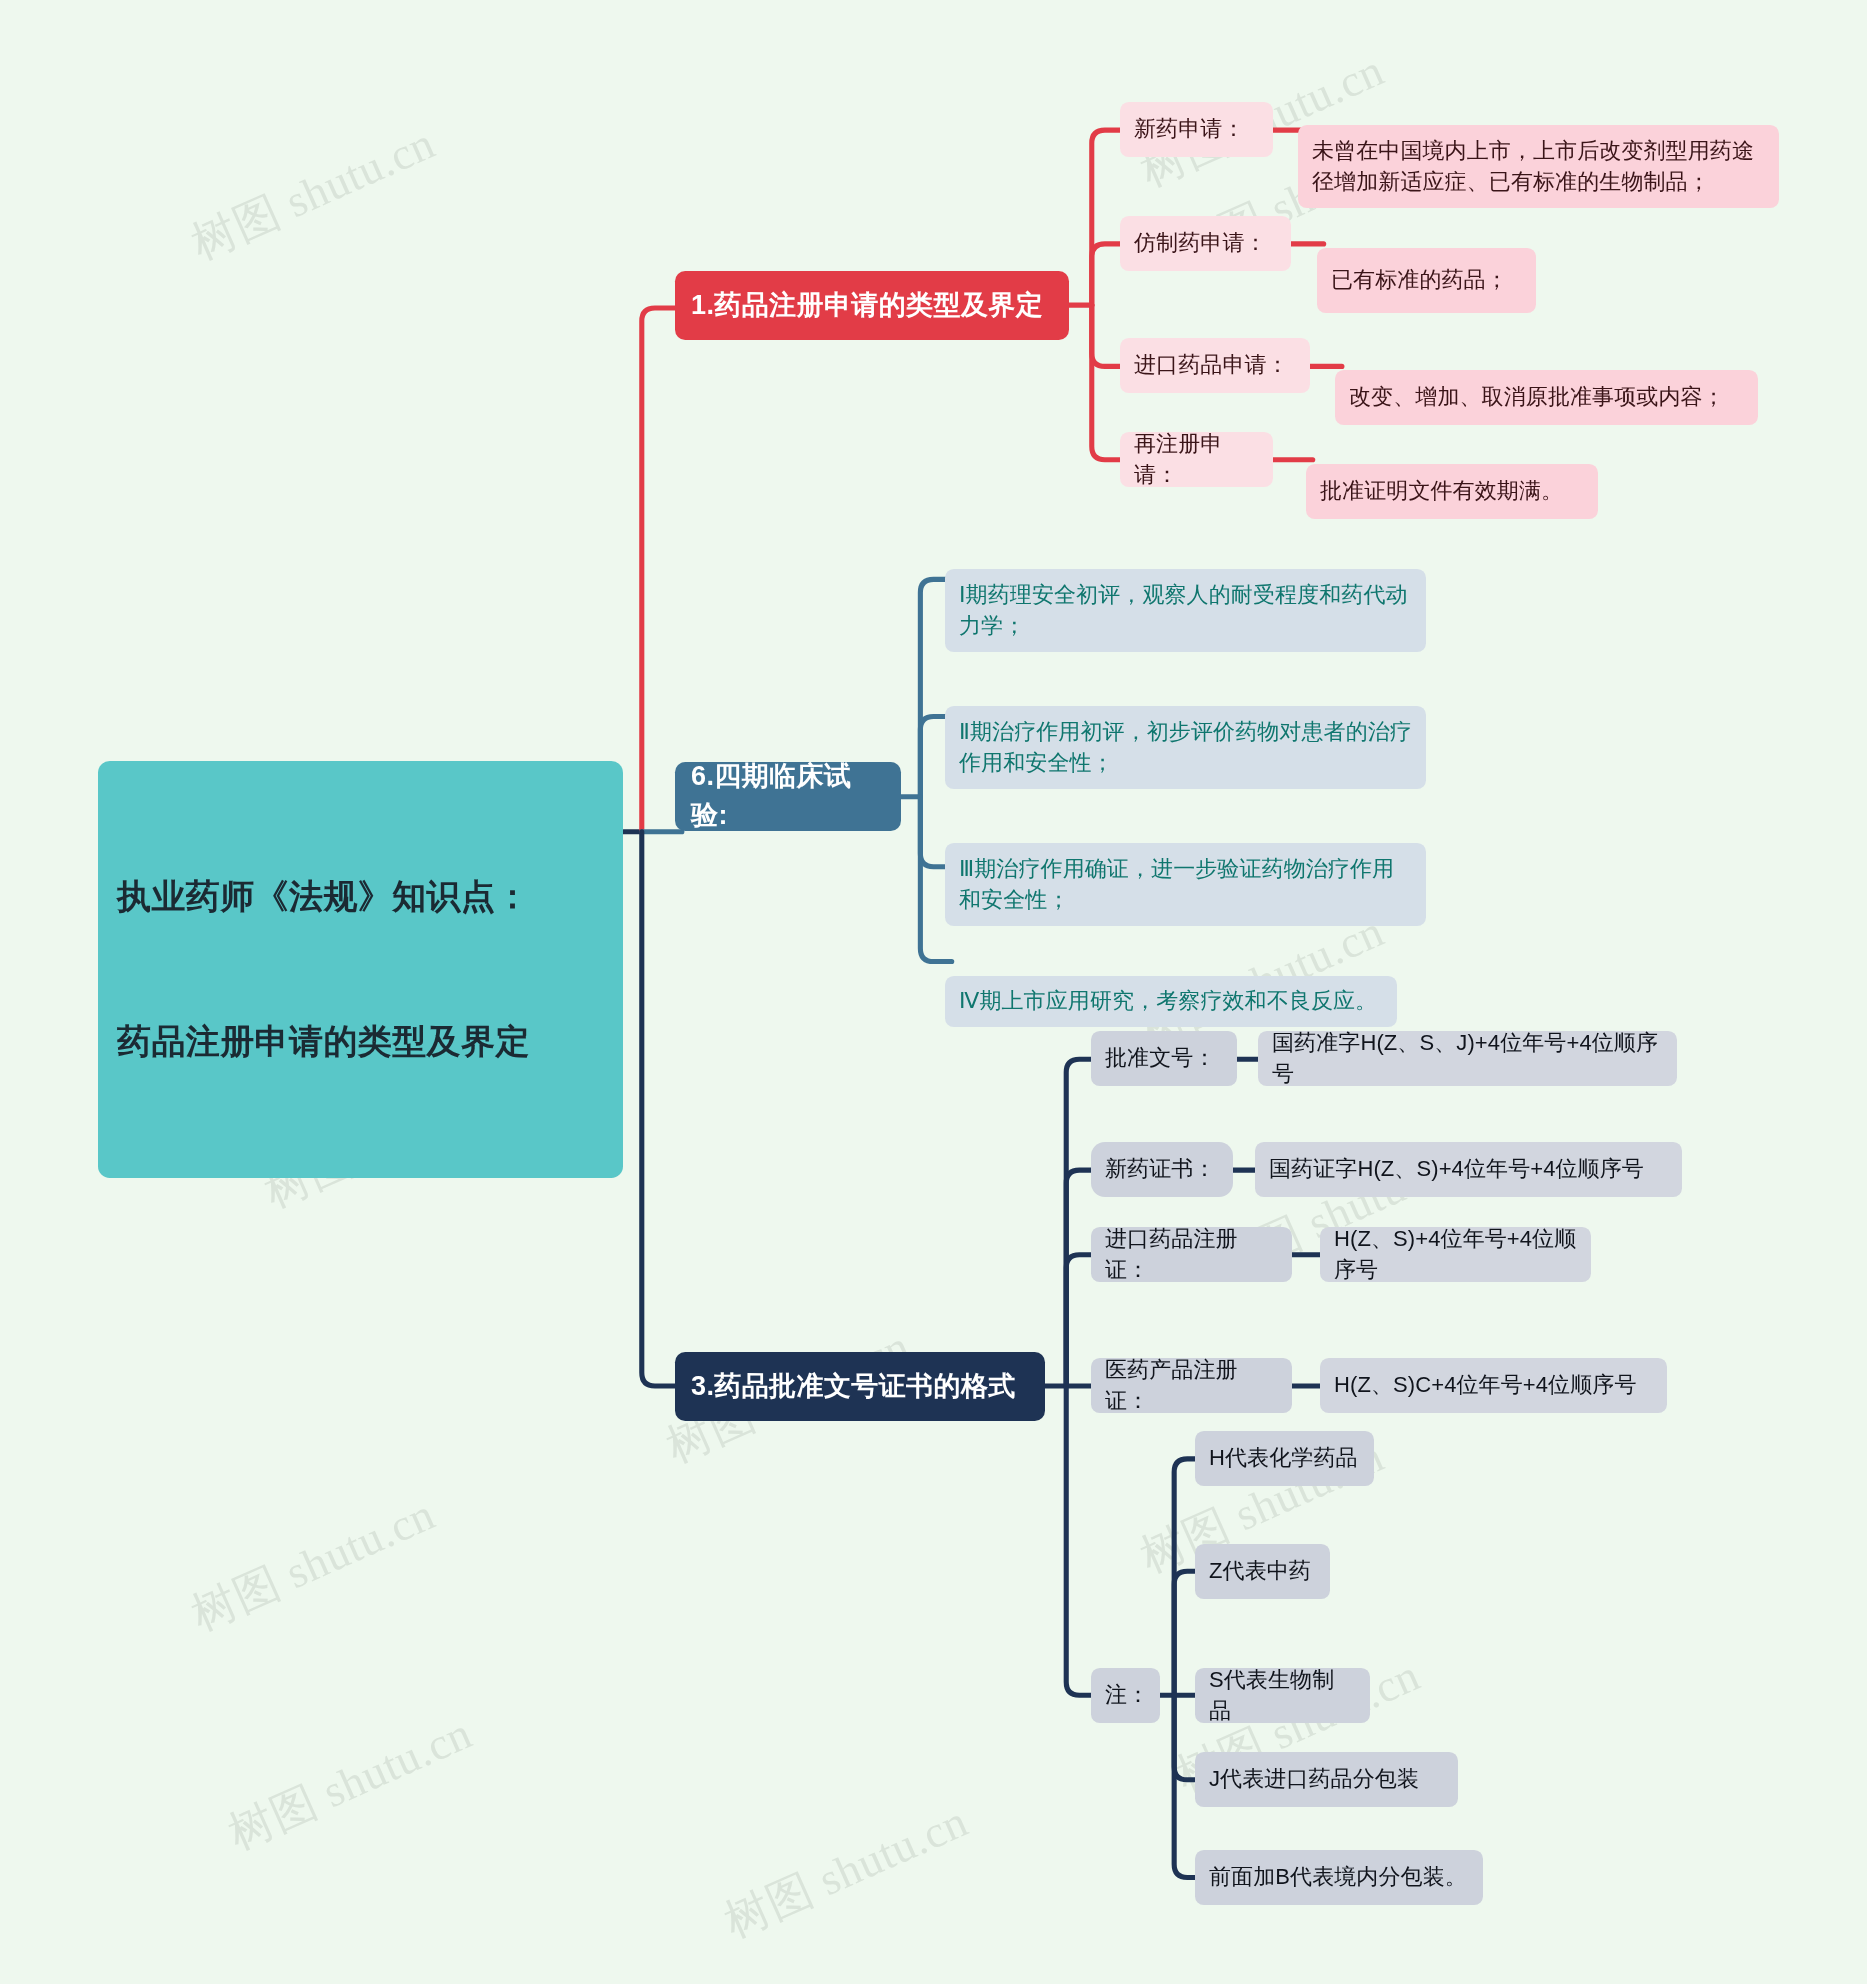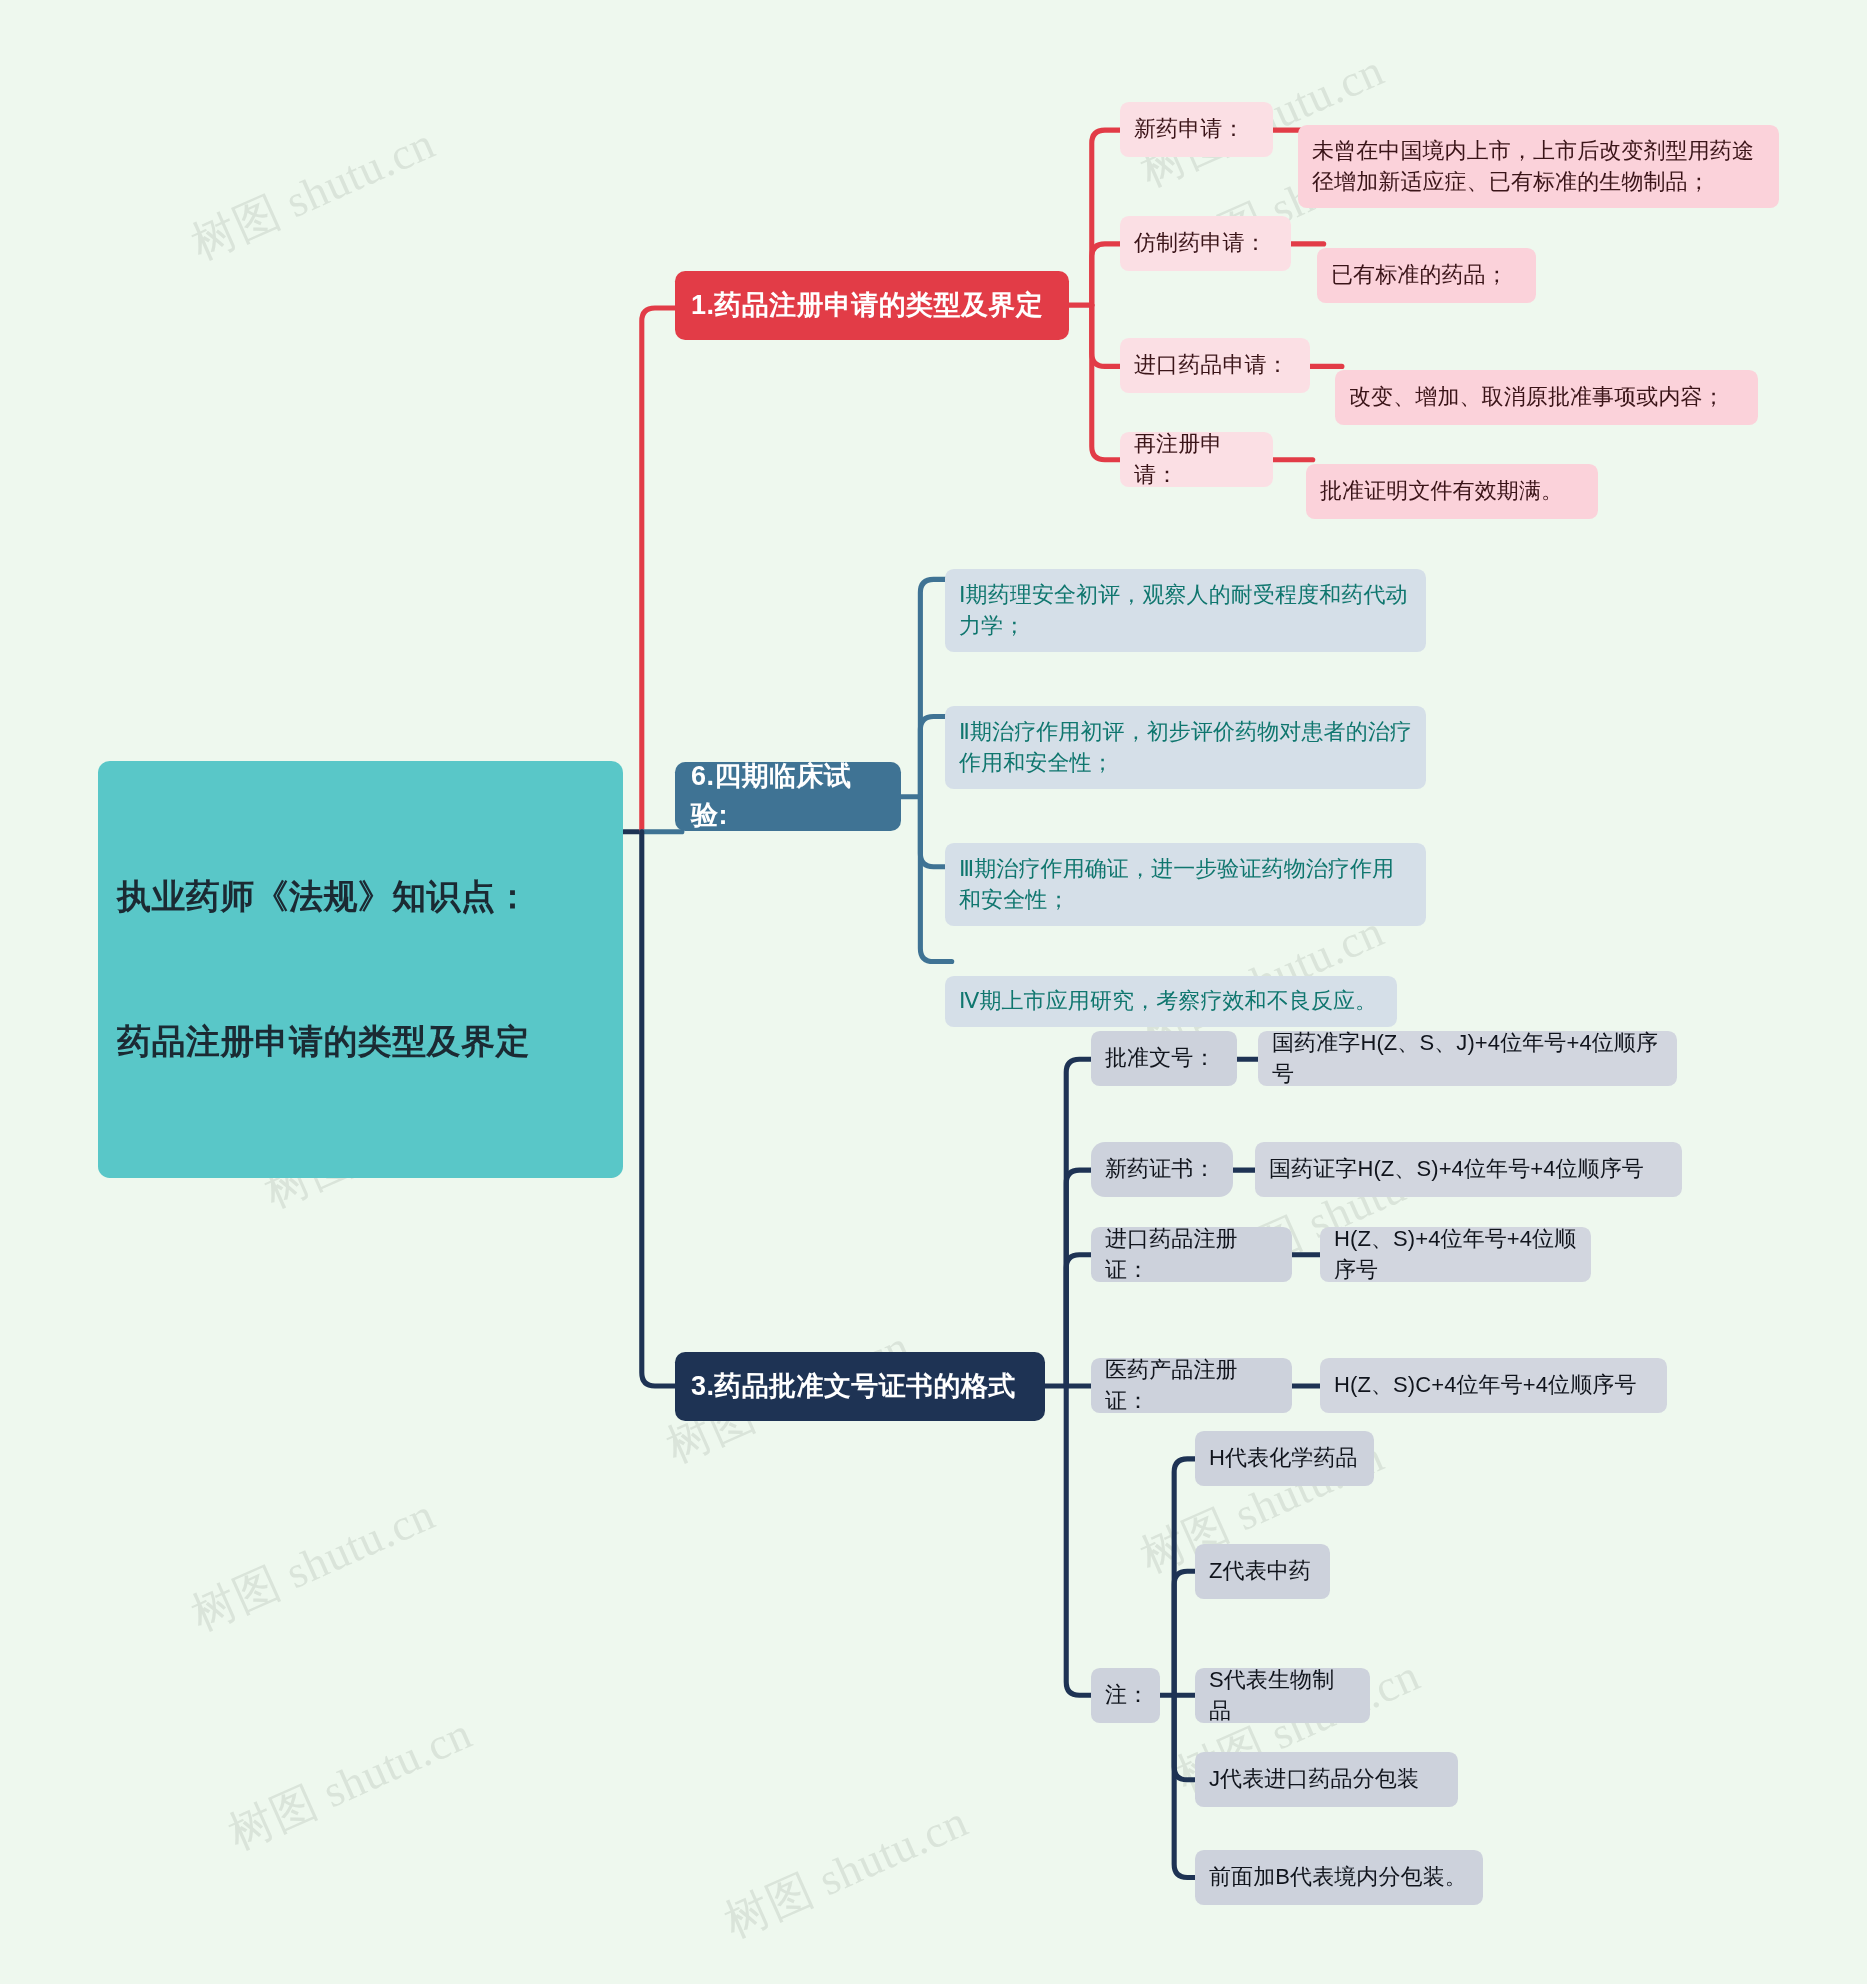--- a/index.html
+++ b/index.html
@@ -157,21 +157,21 @@
 <div class="node leaf pink-key" style="left:1120px; top:102px; width:153px; height:55px;">
   <span>新药申请：</span>
 </div>
 <div class="node leaf pink-val" style="left:1298px; top:93px; width:481px;">
   <span>未曾在中国境内上市，上市后改变剂型用药途径增加新适应症、已有标准的生物制品；</span>
 </div>
 
 <div class="node leaf pink-key" style="left:1120px; top:216px; width:171px; height:55px;">
   <span>仿制药申请：</span>
 </div>
-<div class="node leaf pink-val" style="left:1317px; top:216px; width:219px; height:55px;">
+<div class="node leaf pink-val" style="left:1317px; top:216px; width:219px; height:65px;">
   <span>已有标准的药品；</span>
 </div>
 
 <div class="node leaf pink-key" style="left:1120px; top:338px; width:190px; height:55px;">
   <span>进口药品申请：</span>
 </div>
 <div class="node leaf pink-val" style="left:1335px; top:338px; width:423px; height:55px;">
   <span>改变、增加、取消原批准事项或内容；</span>
 </div>
 

